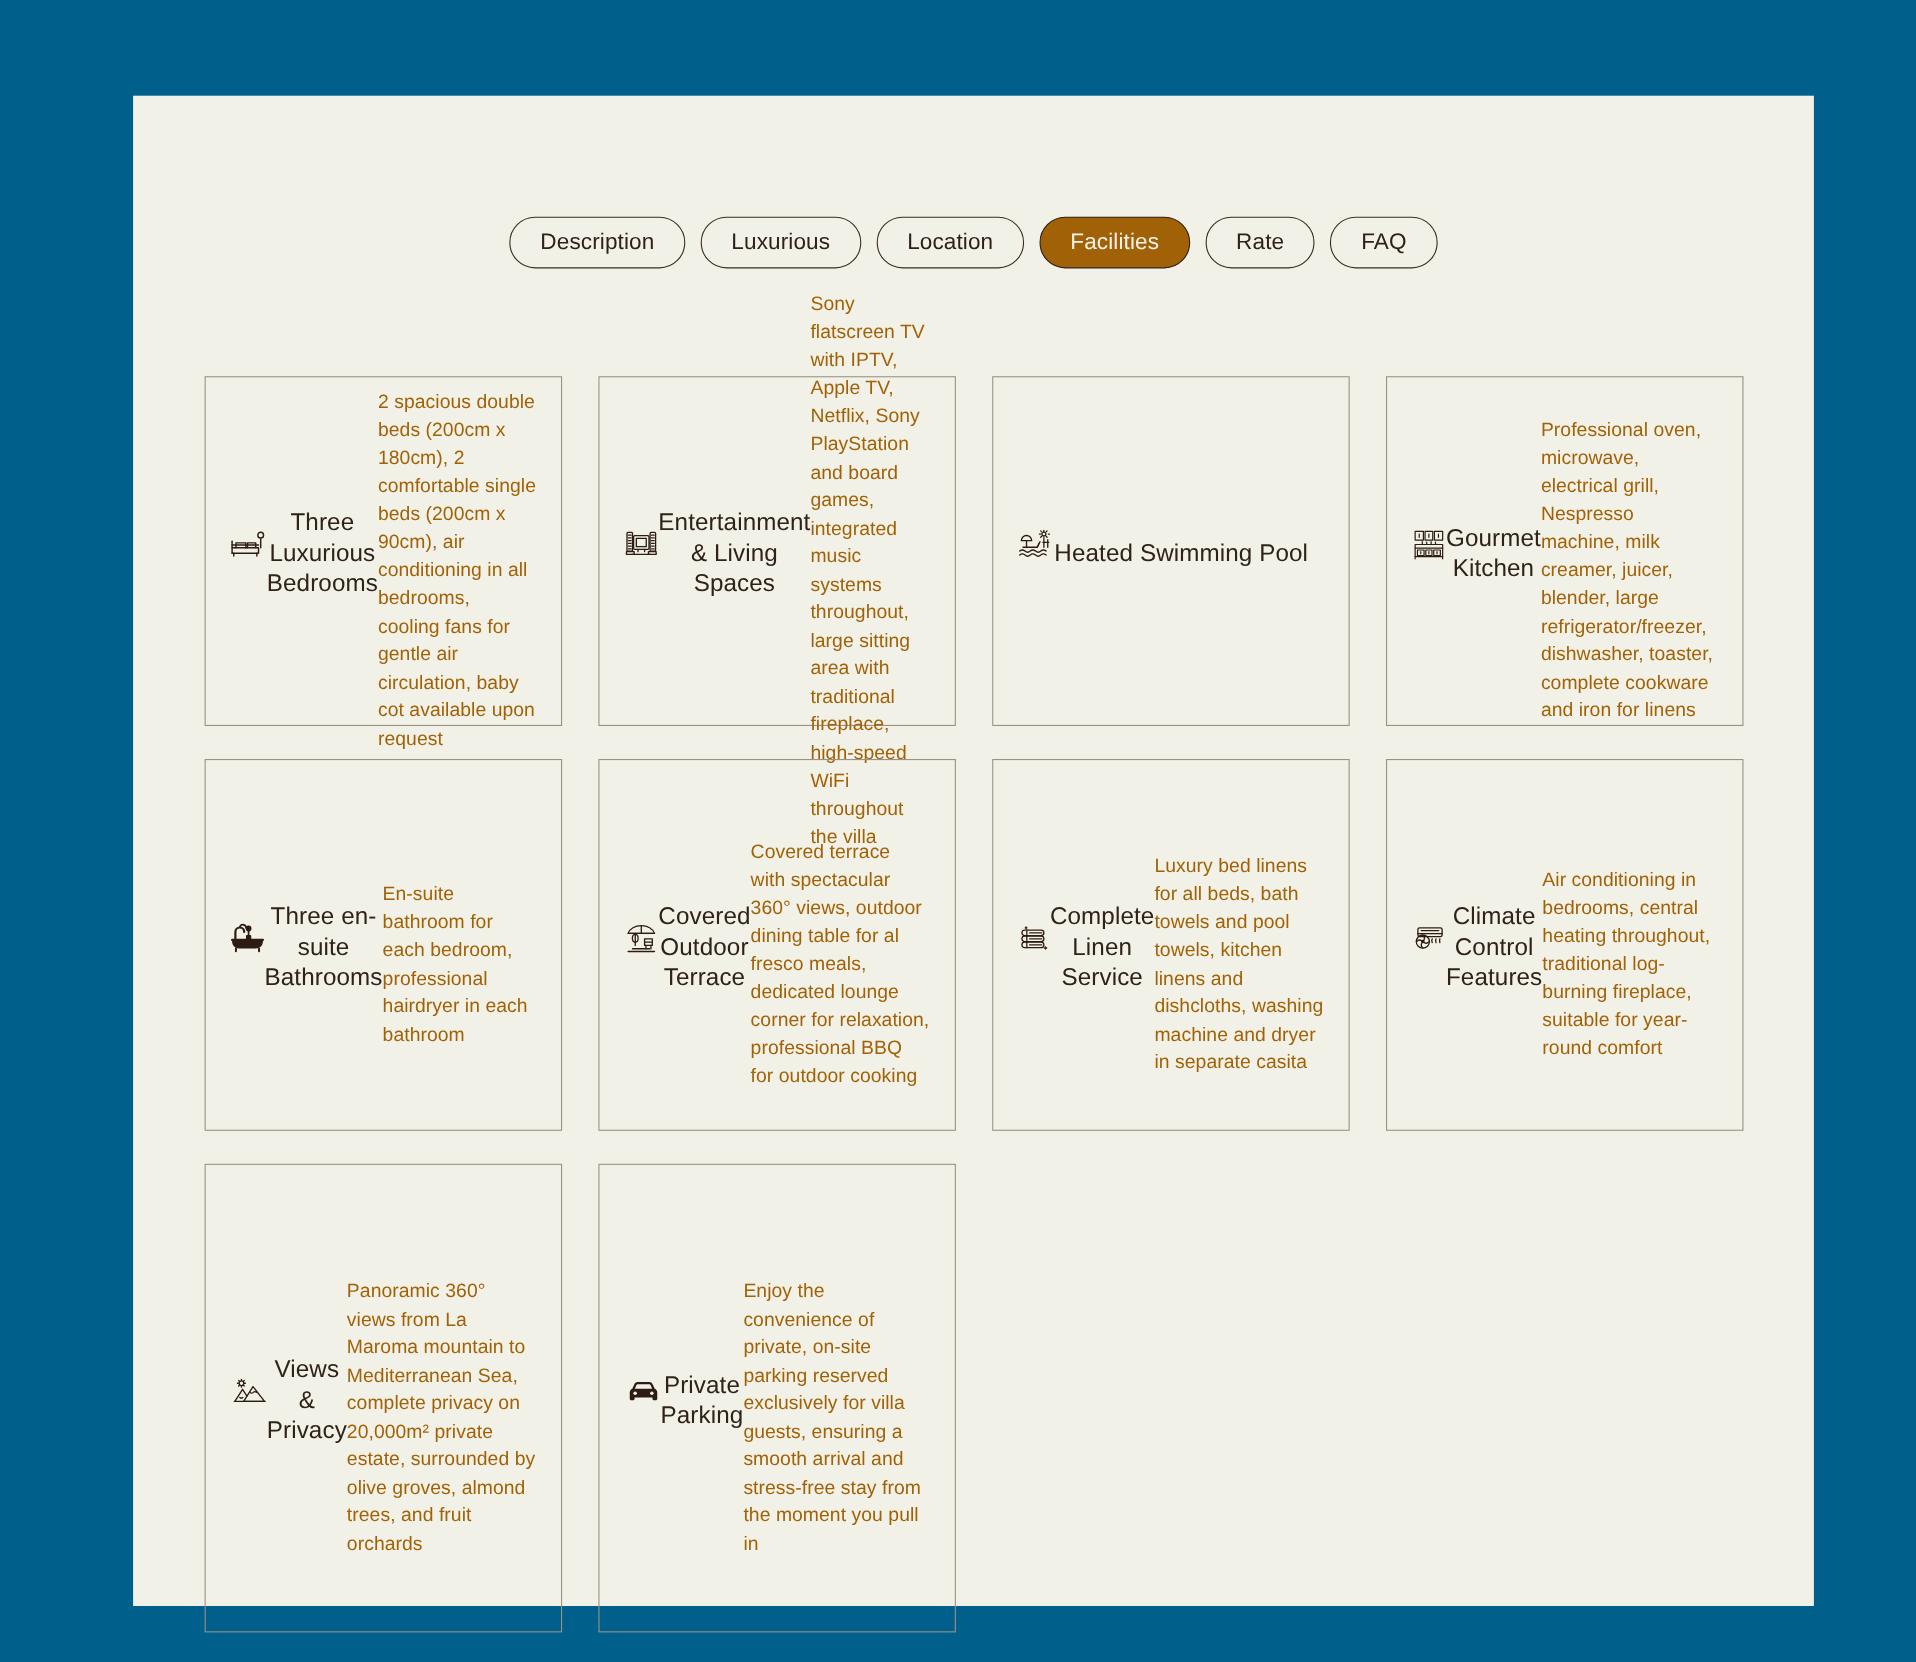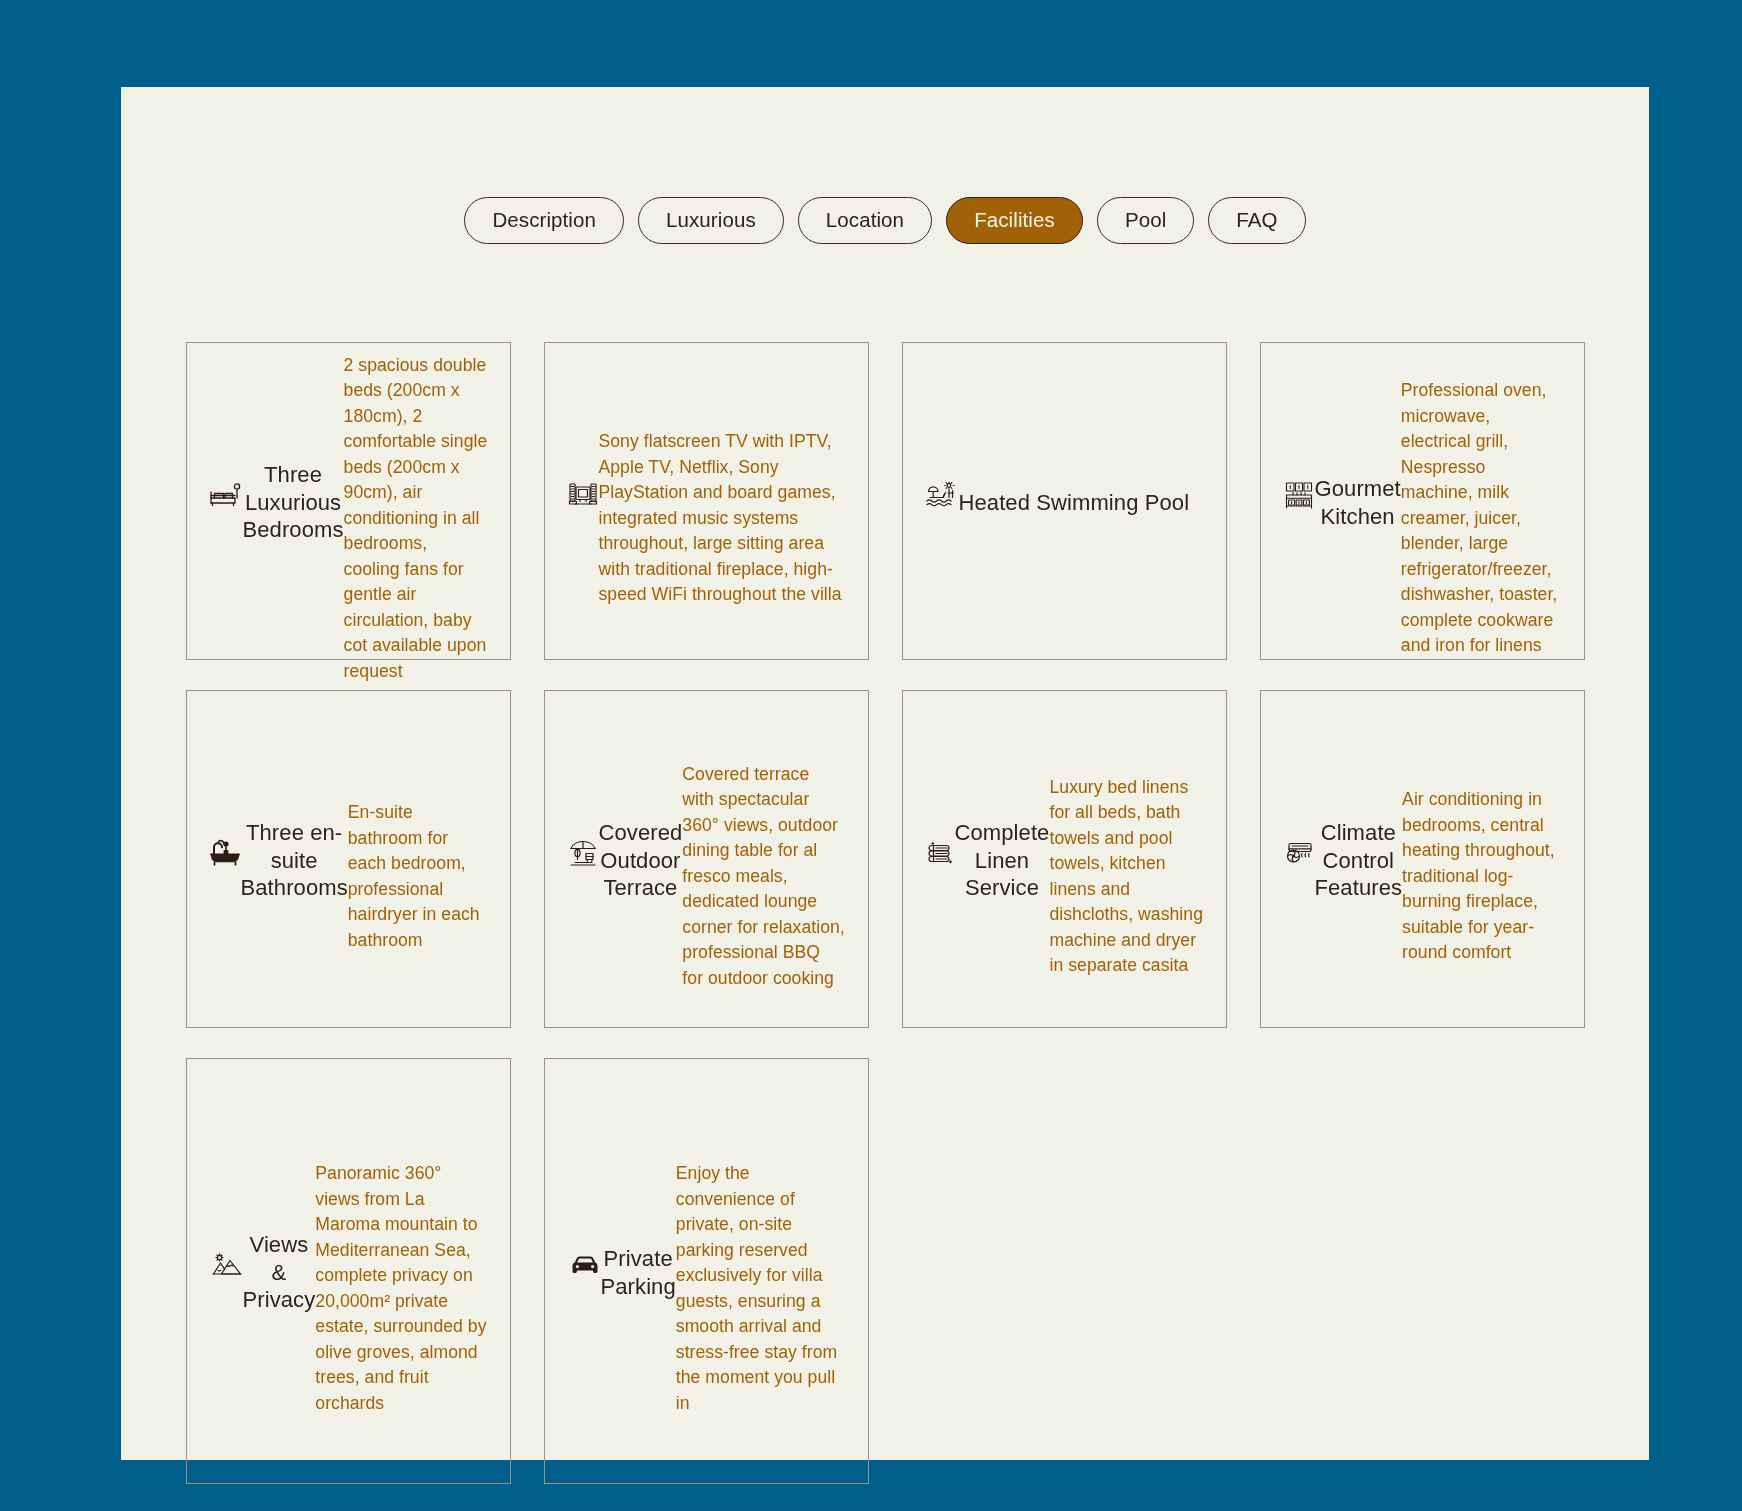--- a/index.html
+++ b/index.html
@@ -109,21 +109,21 @@
 </head>
 <body>
 
 <div class="page-canvas">
 
   <nav class="tab-nav">
     <button class="tab-pill">Description</button>
     <button class="tab-pill">Luxurious</button>
     <button class="tab-pill">Location</button>
     <button class="tab-pill is-active">Facilities</button>
-    <button class="tab-pill">Pool</button>
+    <button class="tab-pill">Rate</button>
     <button class="tab-pill">FAQ</button>
   </nav>
 
   <div class="facilities-grid">
 
     <div class="facility-card row-1">
       <div class="card-icon">
         <svg width="34" height="30" viewBox="0 0 34 30" fill="none" stroke="#2c1c12" stroke-width="1.3" stroke-linecap="round" stroke-linejoin="round">
           <circle cx="28" cy="5.5" r="2.6"></circle>
           <path d="M28 9v8"></path>
@@ -146,20 +146,21 @@
           <rect x="11.5" y="9.5" width="9" height="7.5"></rect>
           <rect x="3" y="4" width="5" height="17" rx="0.8"></rect>
           <rect x="24" y="4" width="5" height="17" rx="0.8"></rect>
           <path d="M4.3 6.5h2.4M4.3 9h2.4M4.3 11.5h2.4M4.3 14h2.4M4.3 16.5h2.4M4.3 19h2.4"></path>
           <path d="M25.3 6.5h2.4M25.3 9h2.4M25.3 11.5h2.4M25.3 14h2.4M25.3 16.5h2.4M25.3 19h2.4"></path>
           <path d="M13 19.5v2M19 19.5v2"></path>
           <path d="M8 24h16"></path>
           <path d="M2.5 21.5h7v2.5h-7zM22.5 21.5h7v2.5h-7z"></path>
         </svg>
       </div>
+      <div class="card-title">Entertainment &amp; Living Spaces</div>
       <div class="card-body">Sony flatscreen TV with IPTV, Apple TV, Netflix, Sony PlayStation and board games, integrated music systems throughout, large sitting area with traditional fireplace, high-speed WiFi throughout the villa</div>
     </div>
 
     <div class="facility-card row-1">
       <div class="card-icon">
         <svg width="34" height="30" viewBox="0 0 34 30" fill="none" stroke="#2c1c12" stroke-width="1.2" stroke-linecap="round" stroke-linejoin="round">
           <circle cx="24" cy="4.5" r="1.8"></circle>
           <path d="M24 1.3v1M24 7.7v1M20.9 4.5h-1M28.1 4.5h1M21.8 2.3l-.7-.7M26.2 6.7l.7.7M26.2 2.3l.7-.7M21.8 6.7l-.7.7"></path>
           <path d="M3.5 10.5c0-2.6 2.1-4.7 4.7-4.7s4.7 2.1 4.7 4.7z"></path>
           <path d="M8.2 10.5v6"></path>

